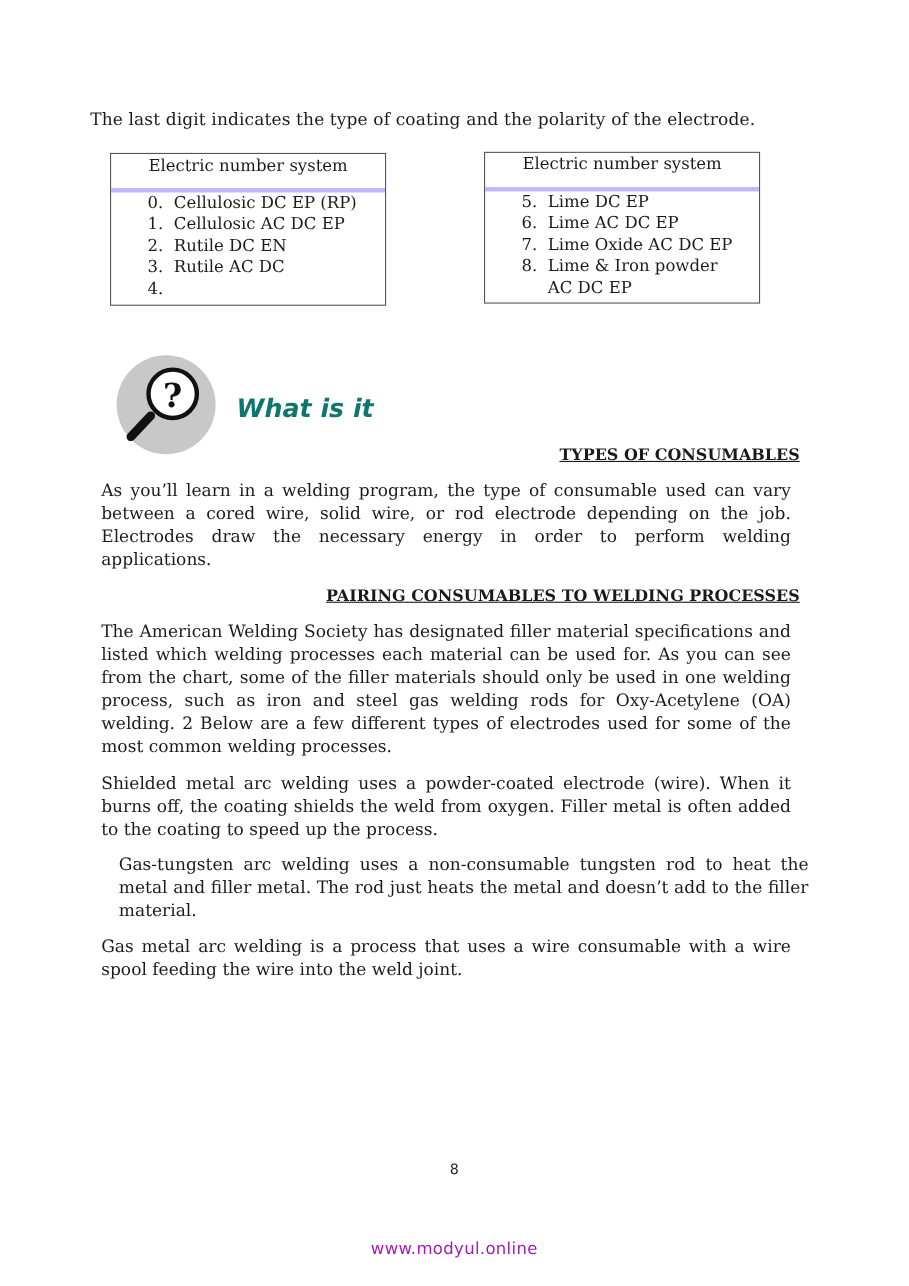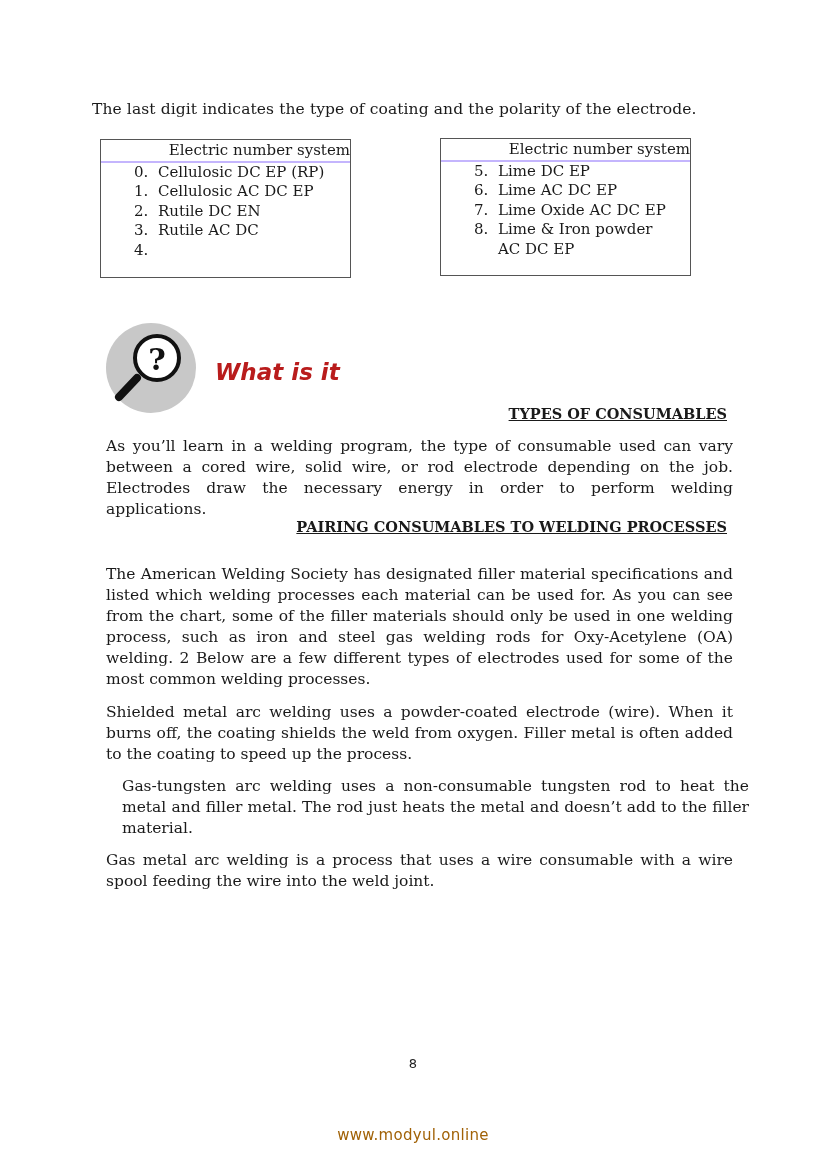--- a/index.html
+++ b/index.html
@@ -2,64 +2,64 @@
 <html><head>
 <meta charset="utf-8">
 <style>
   html, body { margin: 0; padding: 0; background: #ffffff; }
   body {
     width: 826px; height: 1169px; position: relative; overflow: hidden;
     font-family: "DejaVu Serif", "Liberation Serif", serif;
     color: #1a1a1a;
   }
   .intro {
-    position: absolute; left: 92px; top: 100px;
+    position: absolute; left: 82px; top: 100px;
     font-size: 15.5px; letter-spacing: 0.1px;
   }
   .enum-table {
     position: absolute; border: 1px solid #555; border-collapse: collapse;
     font-size: 15px; line-height: 19.6px;
   }
   .enum-table .th {
-    text-align: right; border-bottom: 2px solid #c4b5fd; padding: 1px 0 0 0;
+    text-align: center; border-bottom: 4px solid #c4b5fd; padding: 1px 0 10px 0;
   }
   .enum-table ol { list-style: none; margin: 0; padding: 0 0 0 33px; }
   .enum-table li { display: flex; }
   .enum-table .num { width: 24px; flex: none; }
   .t1 { left: 100px; top: 139px; width: 249px; height: 137px; }
   .t2 { left: 440px; top: 138px; width: 249px; height: 136px; }
 
   .icon-wrap { position: absolute; left: 105px; top: 322px; width: 92px; height: 92px; }
   .what-title {
     position: absolute; left: 215px; top: 359px;
     font-family: "DejaVu Sans", "Liberation Sans", sans-serif;
-    font-weight: bold; font-style: italic; font-size: 23px; color: #b91c1c;
+    font-weight: bold; font-style: italic; font-size: 23px; color: #0f766e;
   }
   .heading {
     position: absolute; left: 100px; width: 627px; text-align: right;
     font-weight: bold; text-decoration: underline; font-size: 14.5px;
   }
   .h1 { top: 405px; }
-  .h2 { top: 518px; }
+  .h2 { top: 533px; }
   .para {
-    position: absolute; left: 106px; width: 627px; margin: 0;
+    position: absolute; left: 92px; width: 627px; margin: 0;
     font-size: 15.5px; line-height: 21px; text-align: justify;
   }
   .p1 { top: 436px; }
   .p2 { top: 564px; }
   .p3 { top: 702px; }
   .p4 { top: 776px; margin-left: 16px; }
   .p5 { top: 850px; }
   .page-num {
     position: absolute; left: 0; width: 826px; top: 1056px; text-align: center;
     font-family: "DejaVu Sans", "Liberation Sans", sans-serif; font-size: 13px; color: #222;
   }
   .watermark {
     position: absolute; left: 0; width: 826px; top: 1126px; text-align: center;
-    font-family: "DejaVu Sans", "Liberation Sans", sans-serif; font-size: 15px; color: #a16207;
+    font-family: "DejaVu Sans", "Liberation Sans", sans-serif; font-size: 15px; color: #a21caf;
     letter-spacing: 0.3px;
   }
 </style>
 </head>
 <body>
 
 <div class="intro">The last digit indicates the type of coating and the polarity of the electrode.</div>
 
 <div class="enum-table t1">
   <div class="th">Electric number system</div>

